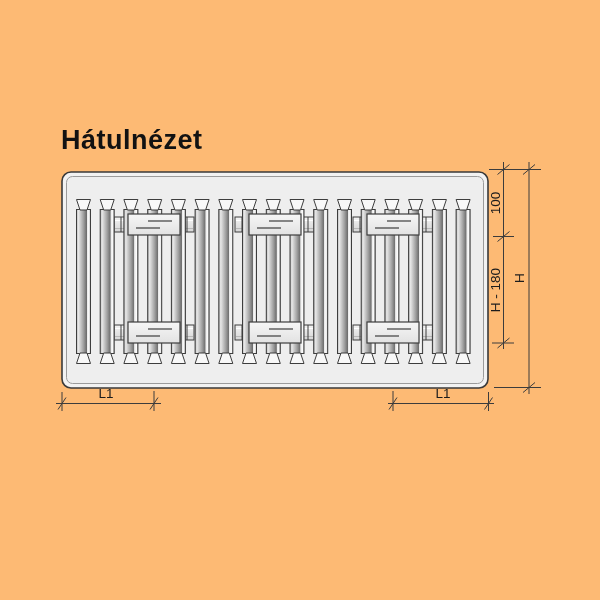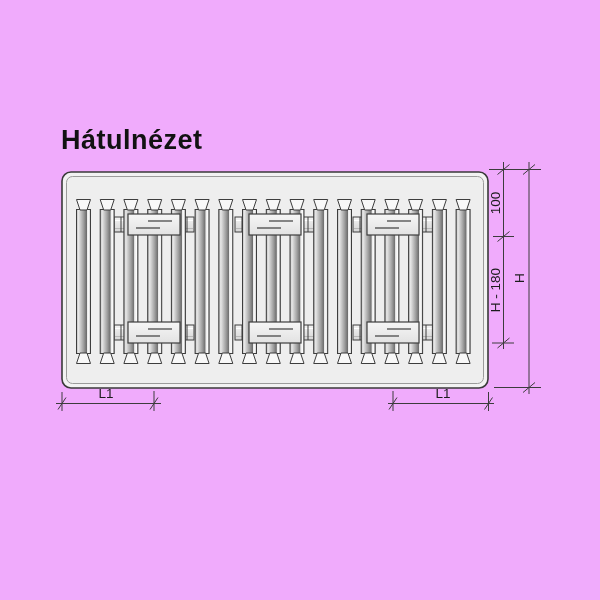--- a/index.html
+++ b/index.html
@@ -8,21 +8,21 @@
     width: 600px;
     height: 600px;
     background: #ffffff;
     font-family: "Liberation Sans", sans-serif;
     overflow: hidden;
   }
   .page {
     position: relative;
     width: 600px;
     height: 600px;
-    background: #f0abfc;
+    background: #fdba74;
   }
   svg { display: block; }
   text {
     font-family: "Liberation Sans", sans-serif;
     fill: #1c1c1c;
   }
   .title-text {
     font-size: 27px;
     font-weight: bold;
     fill: #121212;

